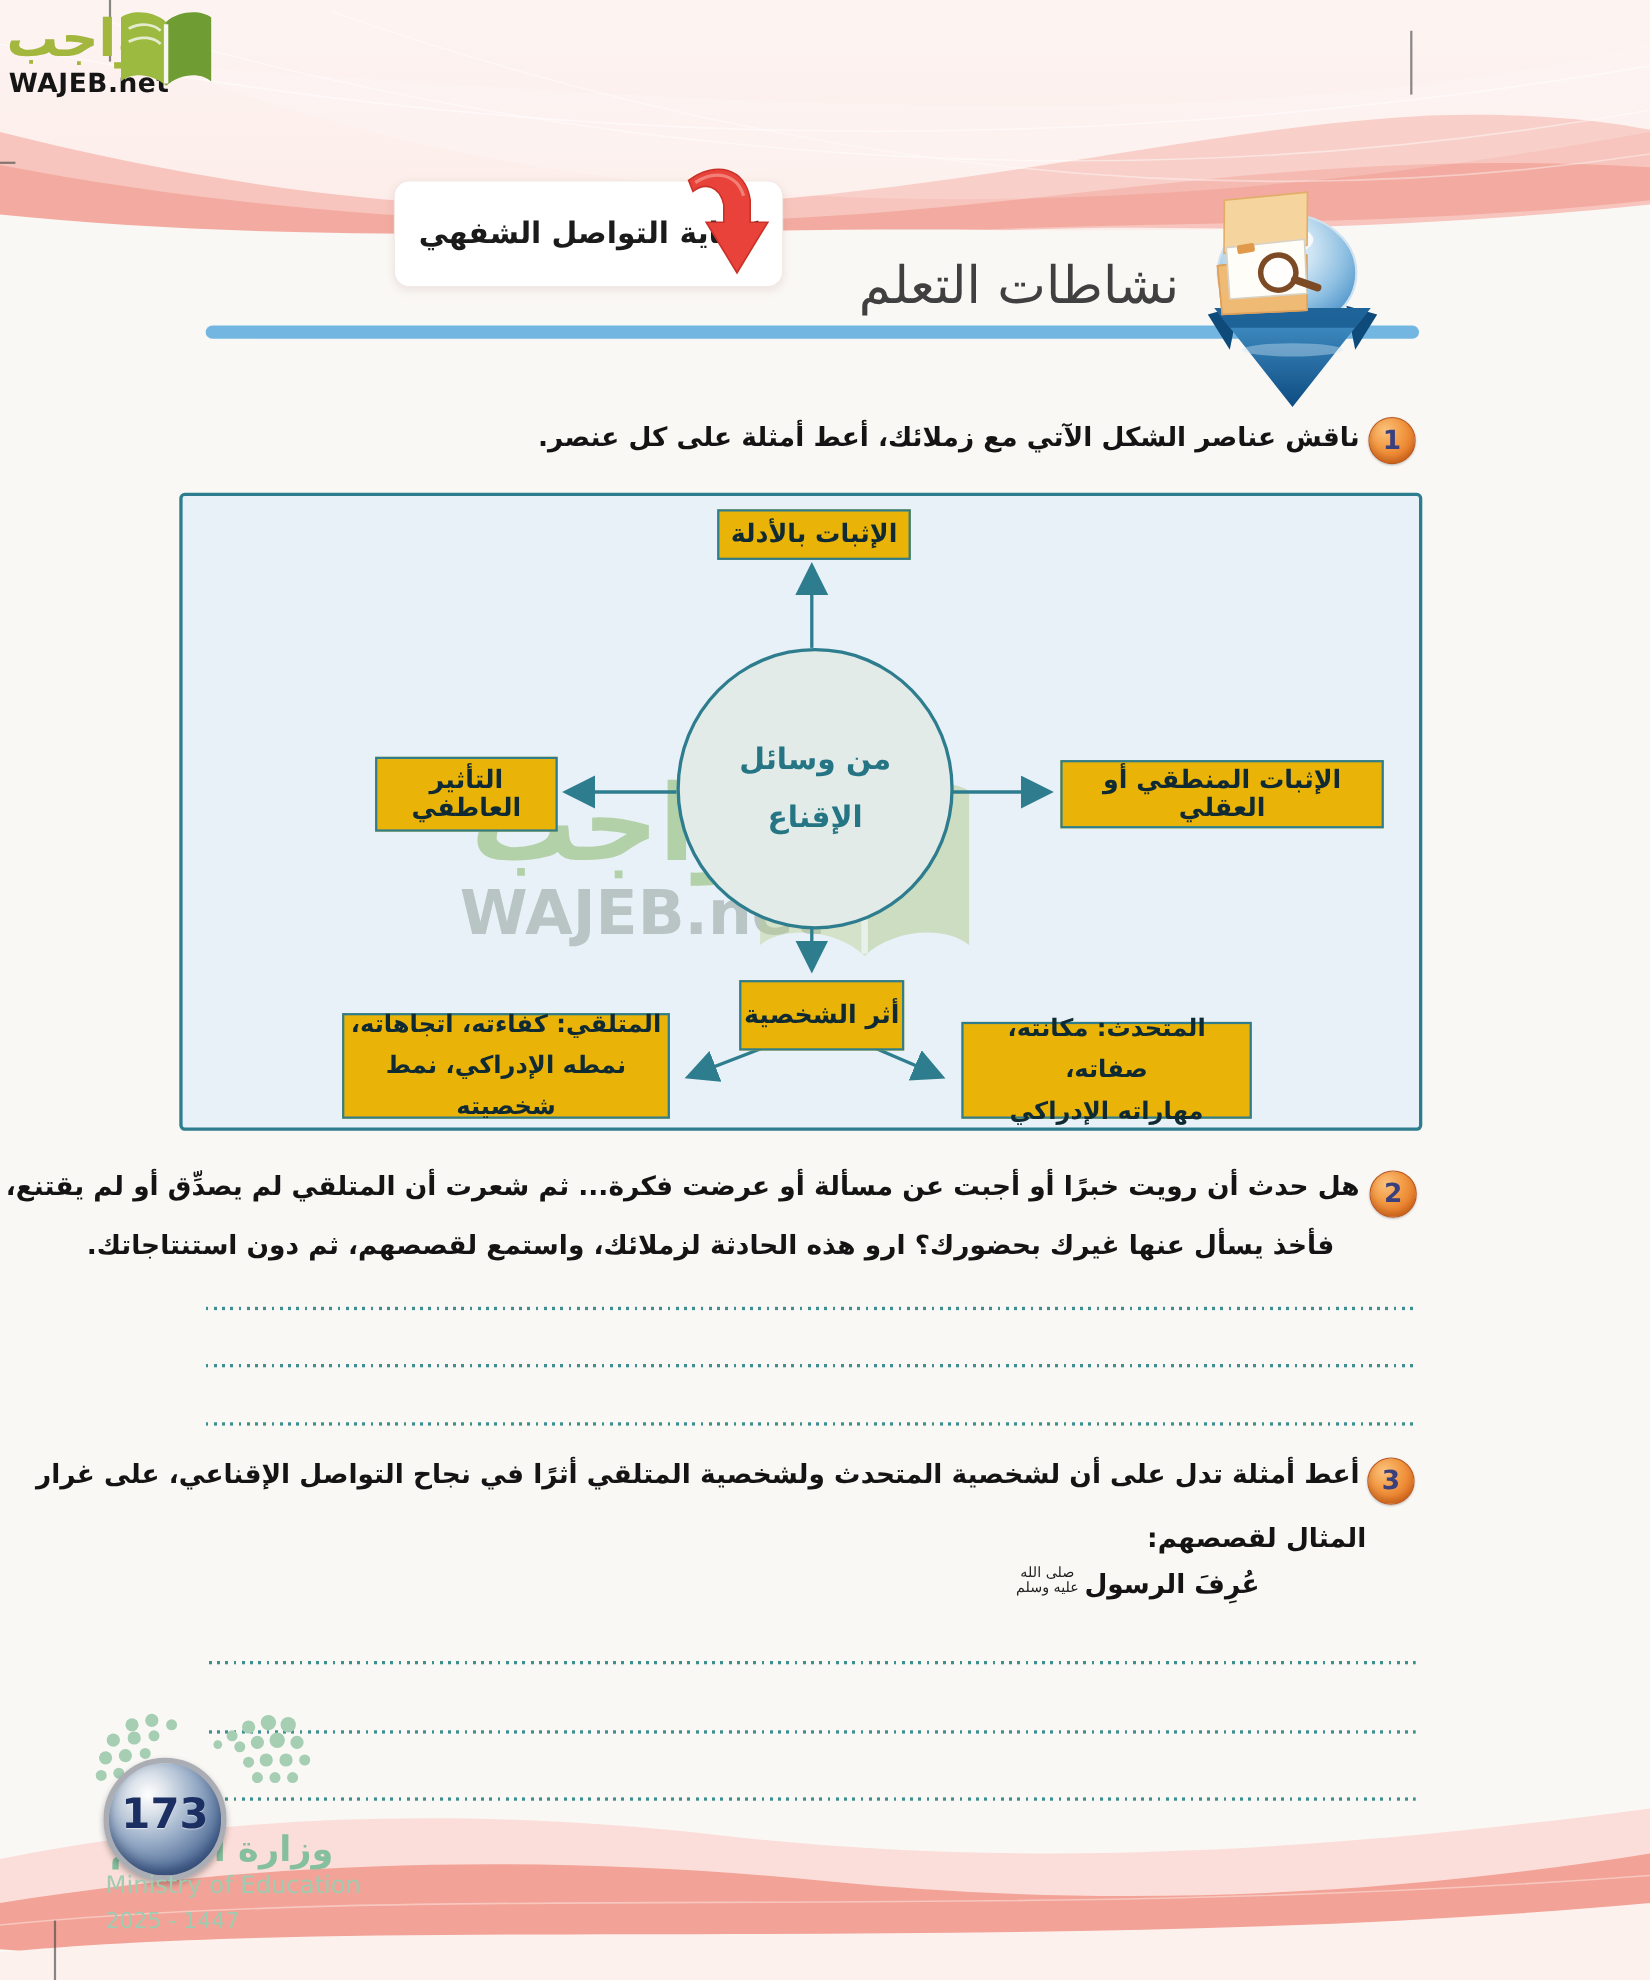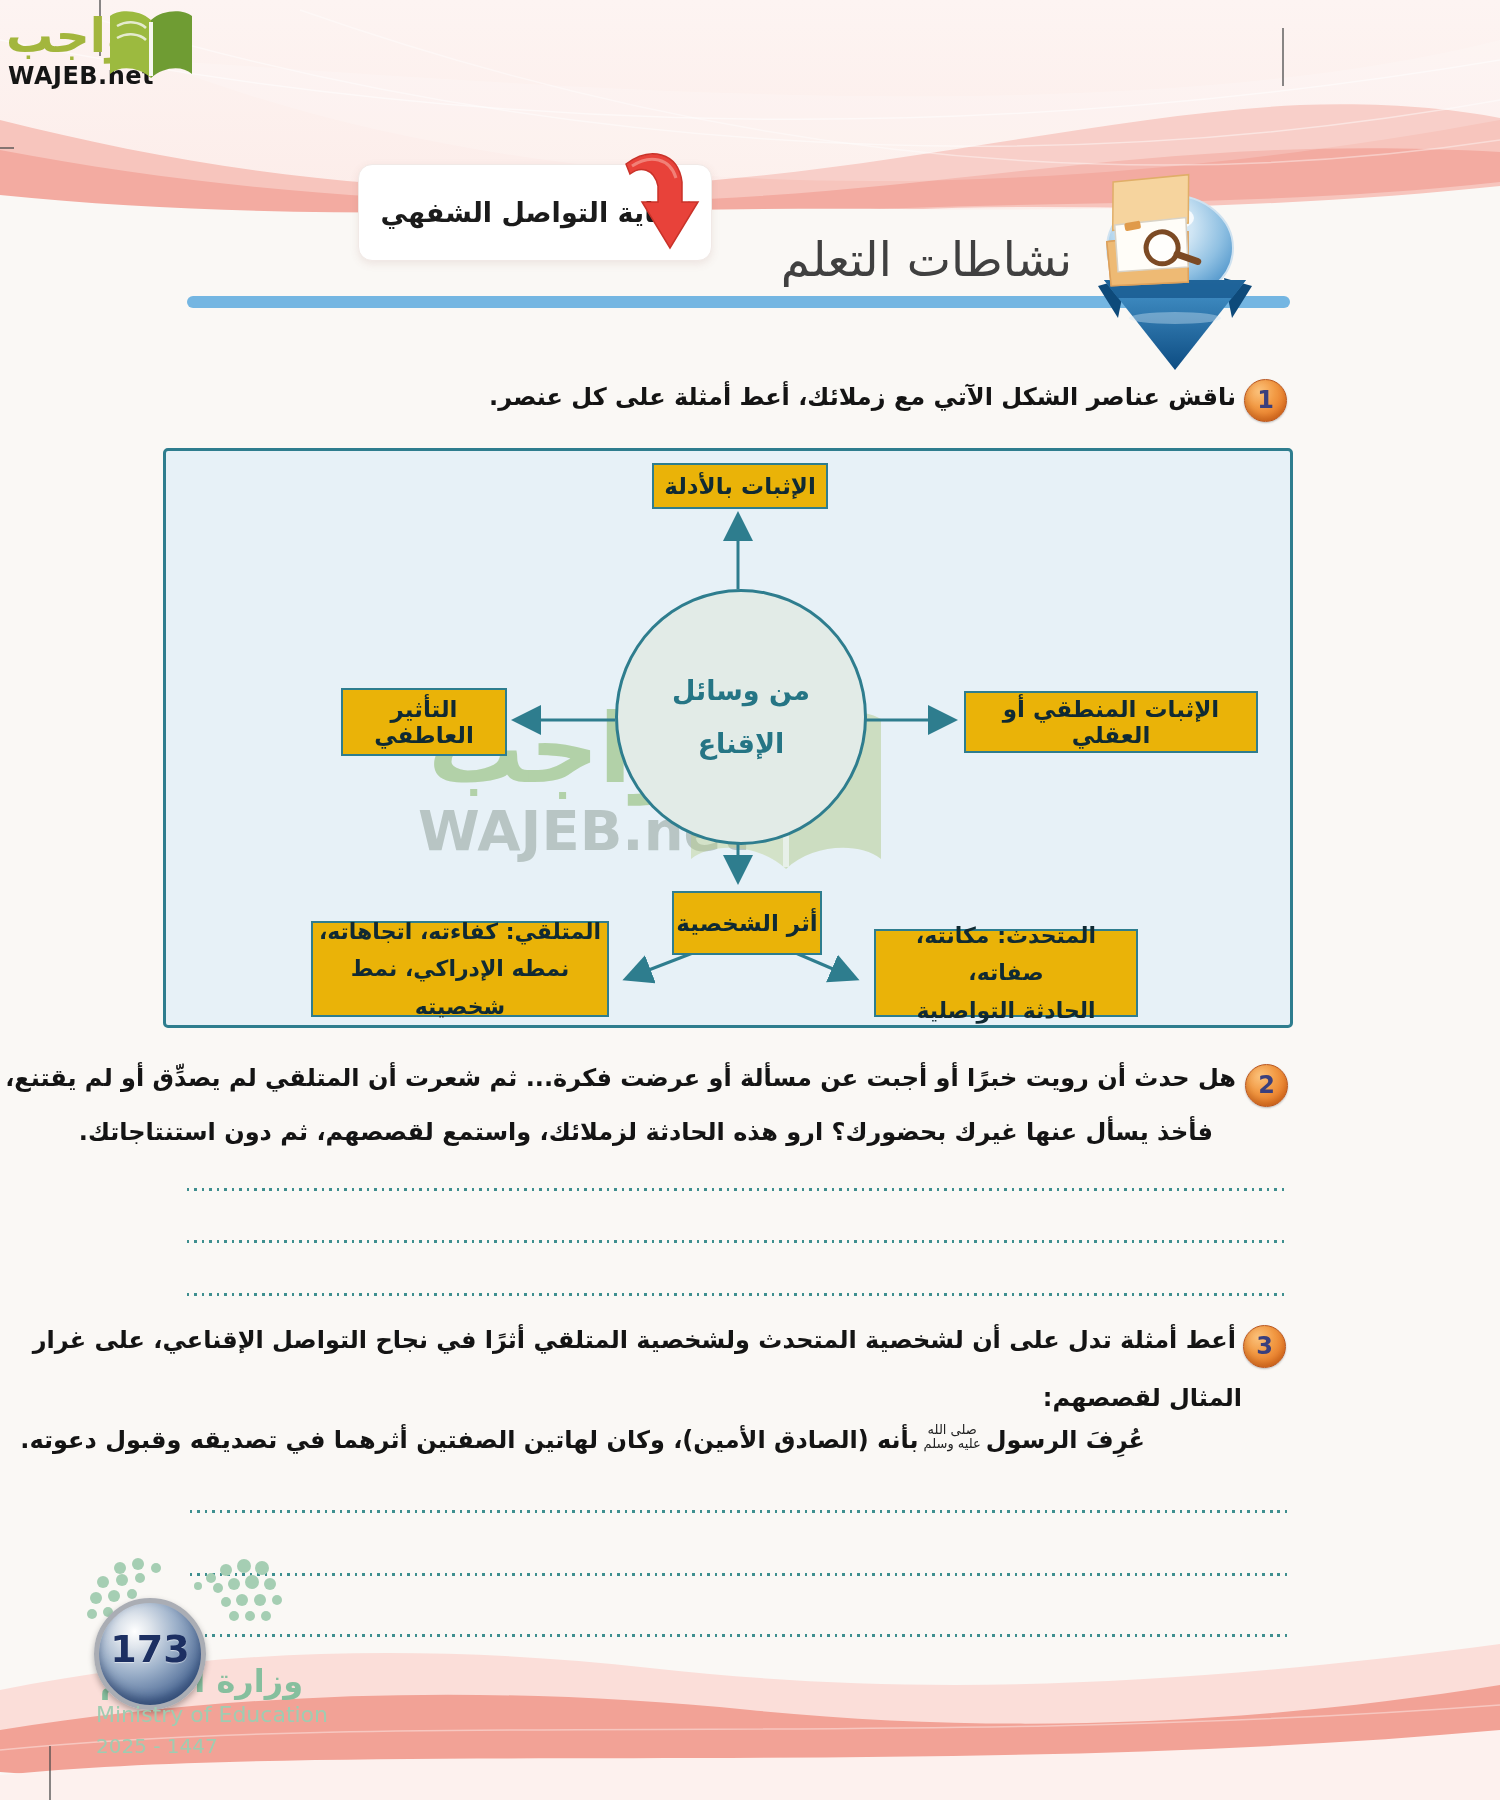--- a/index.html
+++ b/index.html
@@ -191,37 +191,37 @@
     </div>
 
     <div class="dbox single" style="left:175px;top:237px;width:162px;height:64px;">التأثير العاطفي</div>
     <div class="dbox single" style="left:798px;top:240px;width:290px;height:58px;">الإثبات المنطقي أو العقلي</div>
     <div class="dbox single" style="left:506px;top:440px;width:146px;height:60px;">أثر الشخصية</div>
 
     <div class="dbox multi" style="left:145px;top:470px;width:294px;height:92px;">
       <span><span>المتلقي: كفاءته، اتجاهاته،</span><br><span>نمطه الإدراكي، نمط شخصيته</span></span>
     </div>
     <div class="dbox multi" style="left:708px;top:478px;width:260px;height:84px;">
-      <span><span>المتحدث: مكانته، صفاته،</span><br><span>الحادثة التواصلية</span></span>
+      <span><span>المتحدث: مكانته، صفاته،</span><br><span>مهاراته الإدراكي</span></span>
     </div>
   </div>
 
   <div class="abs numbadge" style="left:1245px;top:1064px;">2</div>
   <div class="abs act-text" style="right:264px;top:1062px;">هل حدث أن رويت خبرًا أو أجبت عن مسألة أو عرضت فكرة... ثم شعرت أن المتلقي لم يصدِّق أو لم يقتنع،</div>
   <div class="abs act-text" style="right:287px;top:1116px;text-align:center;">فأخذ يسأل عنها غيرك بحضورك؟ ارو هذه الحادثة لزملائك، واستمع لقصصهم، ثم دون استنتاجاتك.</div>
 
   <div class="abs dotline" style="left:187px;top:1188px;width:1100px;"></div>
   <div class="abs dotline" style="left:187px;top:1240px;width:1100px;"></div>
   <div class="abs dotline" style="left:187px;top:1293px;width:1100px;"></div>
 
   <div class="abs numbadge" style="left:1243px;top:1325px;">3</div>
   <div class="abs act-text" style="right:264px;top:1324px;">أعط أمثلة تدل على أن لشخصية المتحدث ولشخصية المتلقي أثرًا في نجاح التواصل الإقناعي، على غرار</div>
   <div class="abs act-text" style="right:258px;top:1382px;">المثال لقصصهم:</div>
   <div class="abs act-text" style="right:355px;top:1424px;">
-    <span>عُرِفَ الرسول</span><span class="saw"><span>صلى الله</span><span>عليه وسلم</span></span><span>بأنه (الصادق الأمين)، وكان لهاتين الصفتين أثرهما في تصديقه وقبول دعوته.</span>
+    <span>عُرِفَ الرسول</span><span class="saw"><span>صلى الله</span><span>عليه وسلم</span></span>
   </div>
 
   <div class="abs dotline" style="left:190px;top:1510px;width:1097px;"></div>
   <div class="abs dotline" style="left:190px;top:1573px;width:1097px;"></div>
   <div class="abs dotline" style="left:190px;top:1634px;width:1097px;"></div>
 
   <svg class="abs" style="left:78px;top:1556px;z-index:4;" width="215" height="100" viewBox="0 0 215 100">
     <g fill="#a5ceb3">
       <circle cx="42" cy="12" r="6"></circle>
         <circle cx="60" cy="8" r="6"></circle>

